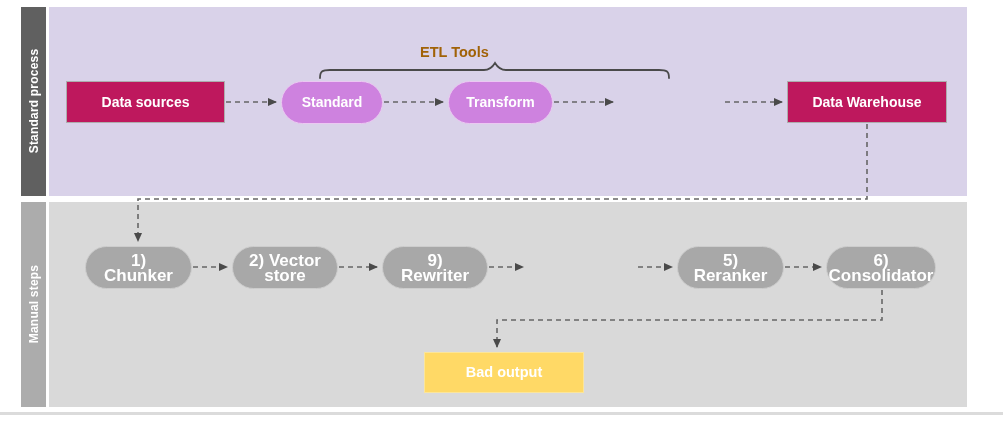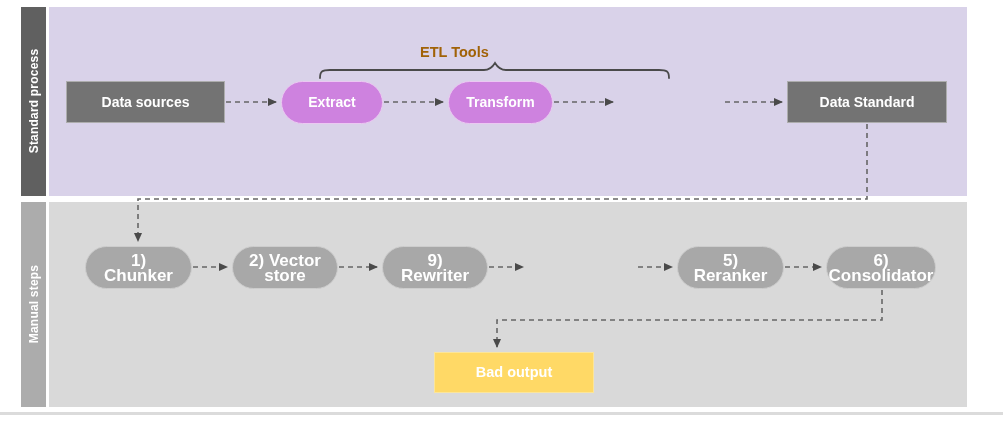--- a/index.html
+++ b/index.html
@@ -39,21 +39,21 @@
     position: absolute;
     display: flex;
     align-items: center;
     justify-content: center;
     text-align: center;
     color: #ffffff;
     font-weight: bold;
     line-height: 15px;
   }
   .rect-node {
-    background: #737373;
+    background: #be185d;
     border: 1px solid #ADADAD;
     font-size: 14px;
   }
   .pill-purple {
     background: #CE82DF;
     border: 1.5px solid #EBC8F2;
     border-radius: 22px;
     font-size: 14px;
   }
   .pill-gray {
@@ -75,21 +75,21 @@
   .n-load         { left: 618px; top: 81px;  width: 106px; height: 43px; }
   .n-warehouse    { left: 787px; top: 81px;  width: 160px; height: 42px; }
 
   .n-chunker      { left: 85px;  top: 246px; width: 107px; height: 43px; }
   .n-vectorstore  { left: 232px; top: 246px; width: 106px; height: 43px; }
   .n-rewriter     { left: 382px; top: 246px; width: 106px; height: 43px; }
   .n-retriever    { left: 528px; top: 246px; width: 109px; height: 43px; }
   .n-reranker     { left: 677px; top: 246px; width: 107px; height: 43px; }
   .n-consolidator { left: 826px; top: 246px; width: 110px; height: 43px; }
 
-  .n-badoutput    { left: 434px; top: 352px; width: 160px; height: 41px; }
+  .n-badoutput    { left: 424px; top: 352px; width: 160px; height: 41px; }
 
   .bracket-label {
     position: absolute;
     left: 420px; top: 44px;
     width: 150px;
     text-align: left;
     font-size: 14.5px;
     font-weight: bold;
     color: #a16207;
   }
@@ -147,27 +147,27 @@
 
     <path d="M320,78 C320,71.5 322,70 330,70 L484,70 C489,70 492,68 495,63 C498,68 501,70 506,70 L659,70 C667,70 669,71.5 669,78" stroke="#4A4A4A" stroke-width="1.8" fill="none" stroke-linecap="round"></path>
   </svg>
 
   <div class="bracket-label">ETL Tools</div>
 
   <div class="node rect-node n-datasources">
     <span>Data sources</span>
   </div>
   <div class="node pill-purple n-extract">
-    <span>Extract</span>
+    <span>Standard</span>
   </div>
   <div class="node pill-purple n-transform">
     <span>Transform</span>
   </div>
   <div class="node rect-node n-warehouse">
-    <span>Data Standard</span>
+    <span>Data Warehouse</span>
   </div>
 
   <div class="node pill-gray n-chunker">
     <span>1) Chunker</span>
   </div>
   <div class="node pill-gray n-vectorstore">
     <span>2) Vector store</span>
   </div>
   <div class="node pill-gray n-rewriter">
     <span>9) Rewriter</span>

